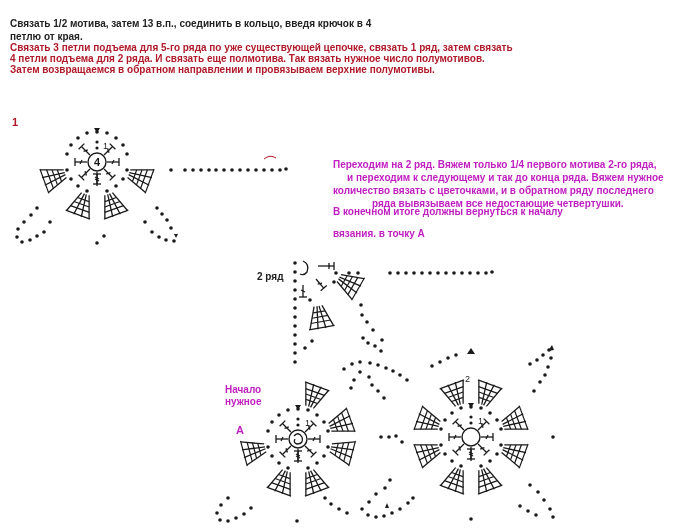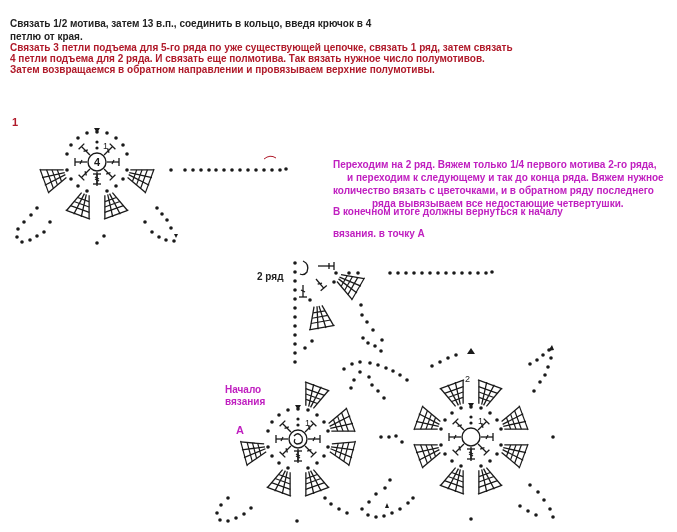--- a/index.html
+++ b/index.html
@@ -22,21 +22,21 @@
 <div class="t purple" style="left:333px;top:159px;">Переходим на 2 ряд. Вяжем только 1/4 первого мотива 2-го ряда,</div>
 <div class="t purple" style="left:333px;top:172px;padding-left:14px;">и переходим к следующему  и так до конца ряда. Вяжем нужное</div>
 <div class="t purple" style="left:333px;top:185px;">количество вязать с цветочками, и в обратном ряду последнего</div>
 <div class="t purple" style="left:333px;top:198px;padding-left:39px;">ряда вывязываем все недостающие четвертушки.</div>
 <div class="t purple" style="left:333px;top:206px;">В конечном итоге должны вернуться к началу</div>
 <div class="t purple" style="left:333px;top:228px;">вязания. в точку А</div>
 
 <div class="t red" style="left:12px;top:117px;font-size:11px;">1</div>
 <div class="t black" style="left:257px;top:271px;">2 ряд</div>
 <div class="t purple" style="left:225px;top:384px;">Начало</div>
-<div class="t purple" style="left:225px;top:396px;">вязания</div>
+<div class="t purple" style="left:225px;top:396px;">нужное</div>
 <div class="t purple" style="left:236px;top:425px;font-size:11px;">А</div>
 
 <svg width="677" height="532" viewBox="0 0 677 532">
   <defs>
 
     <g id="fan">
       <line x1="-4" y1="0" x2="-12" y2="22" stroke="#1a1a1a" stroke-width="1.3"></line>
       <line x1="-1" y1="0" x2="-4" y2="23" stroke="#1a1a1a" stroke-width="1.3"></line>
       <line x1="1" y1="0" x2="4" y2="23" stroke="#1a1a1a" stroke-width="1.3"></line>
       <line x1="4" y1="0" x2="12" y2="22" stroke="#1a1a1a" stroke-width="1.3"></line>

